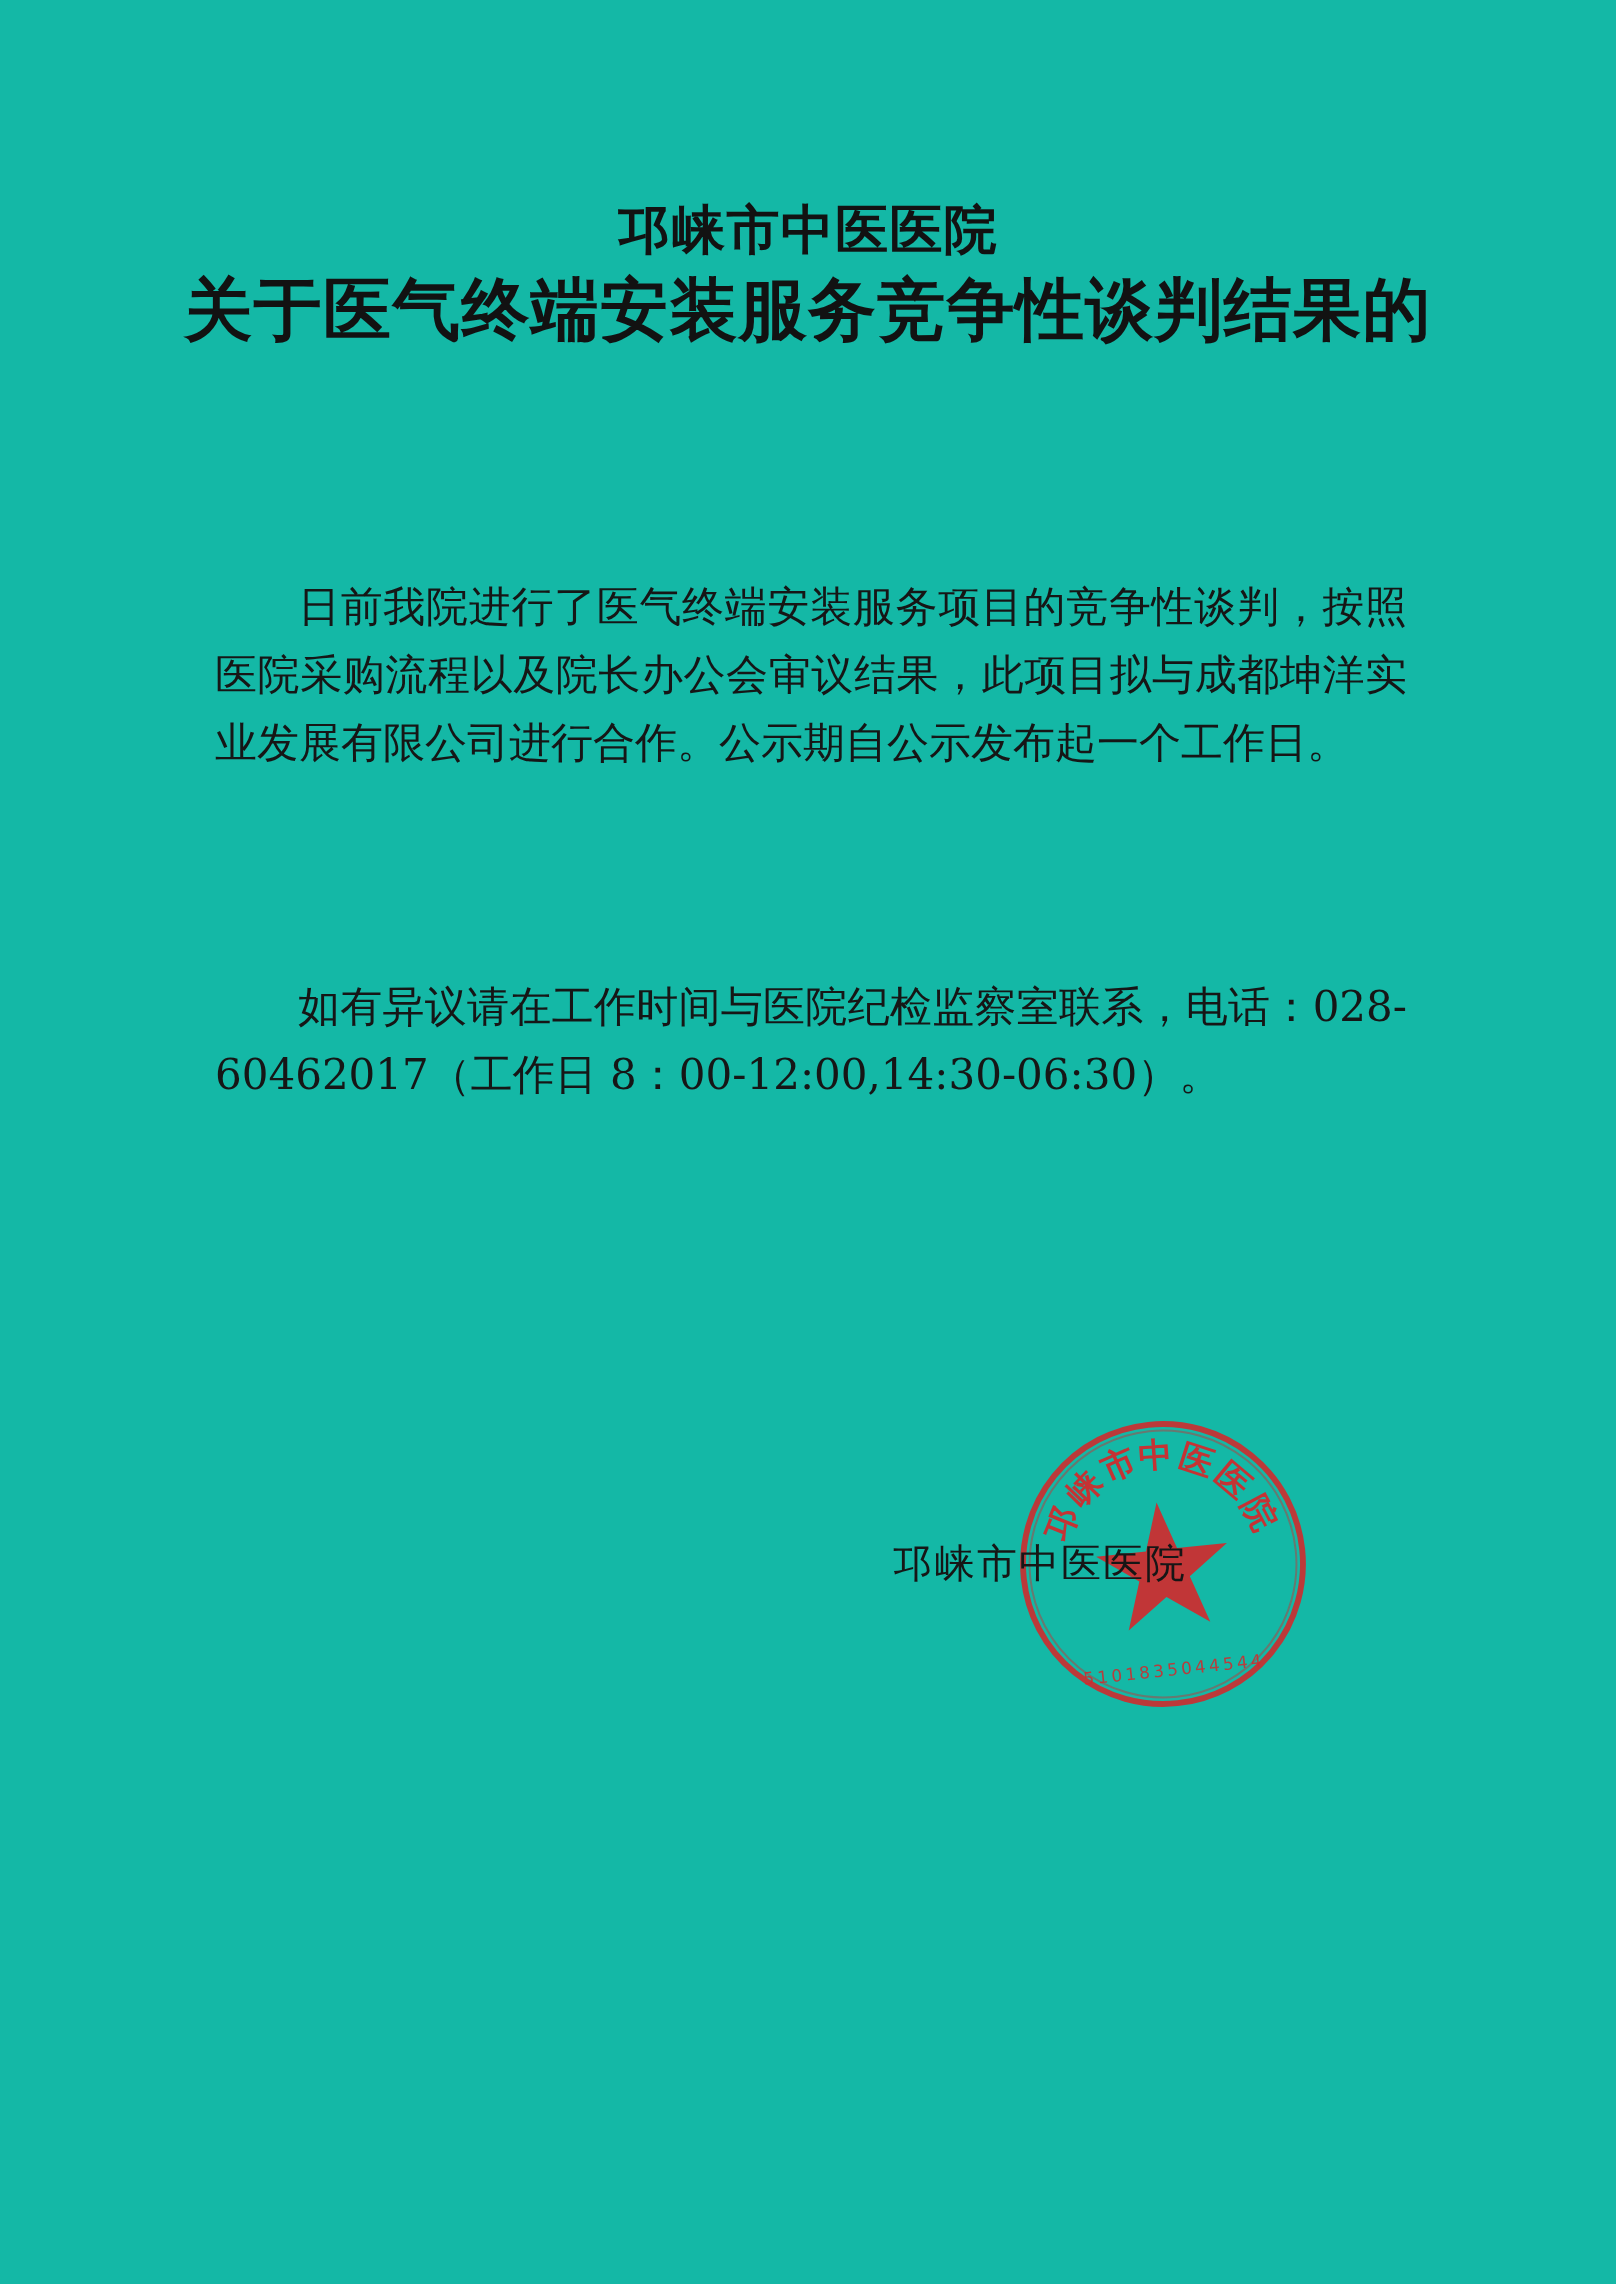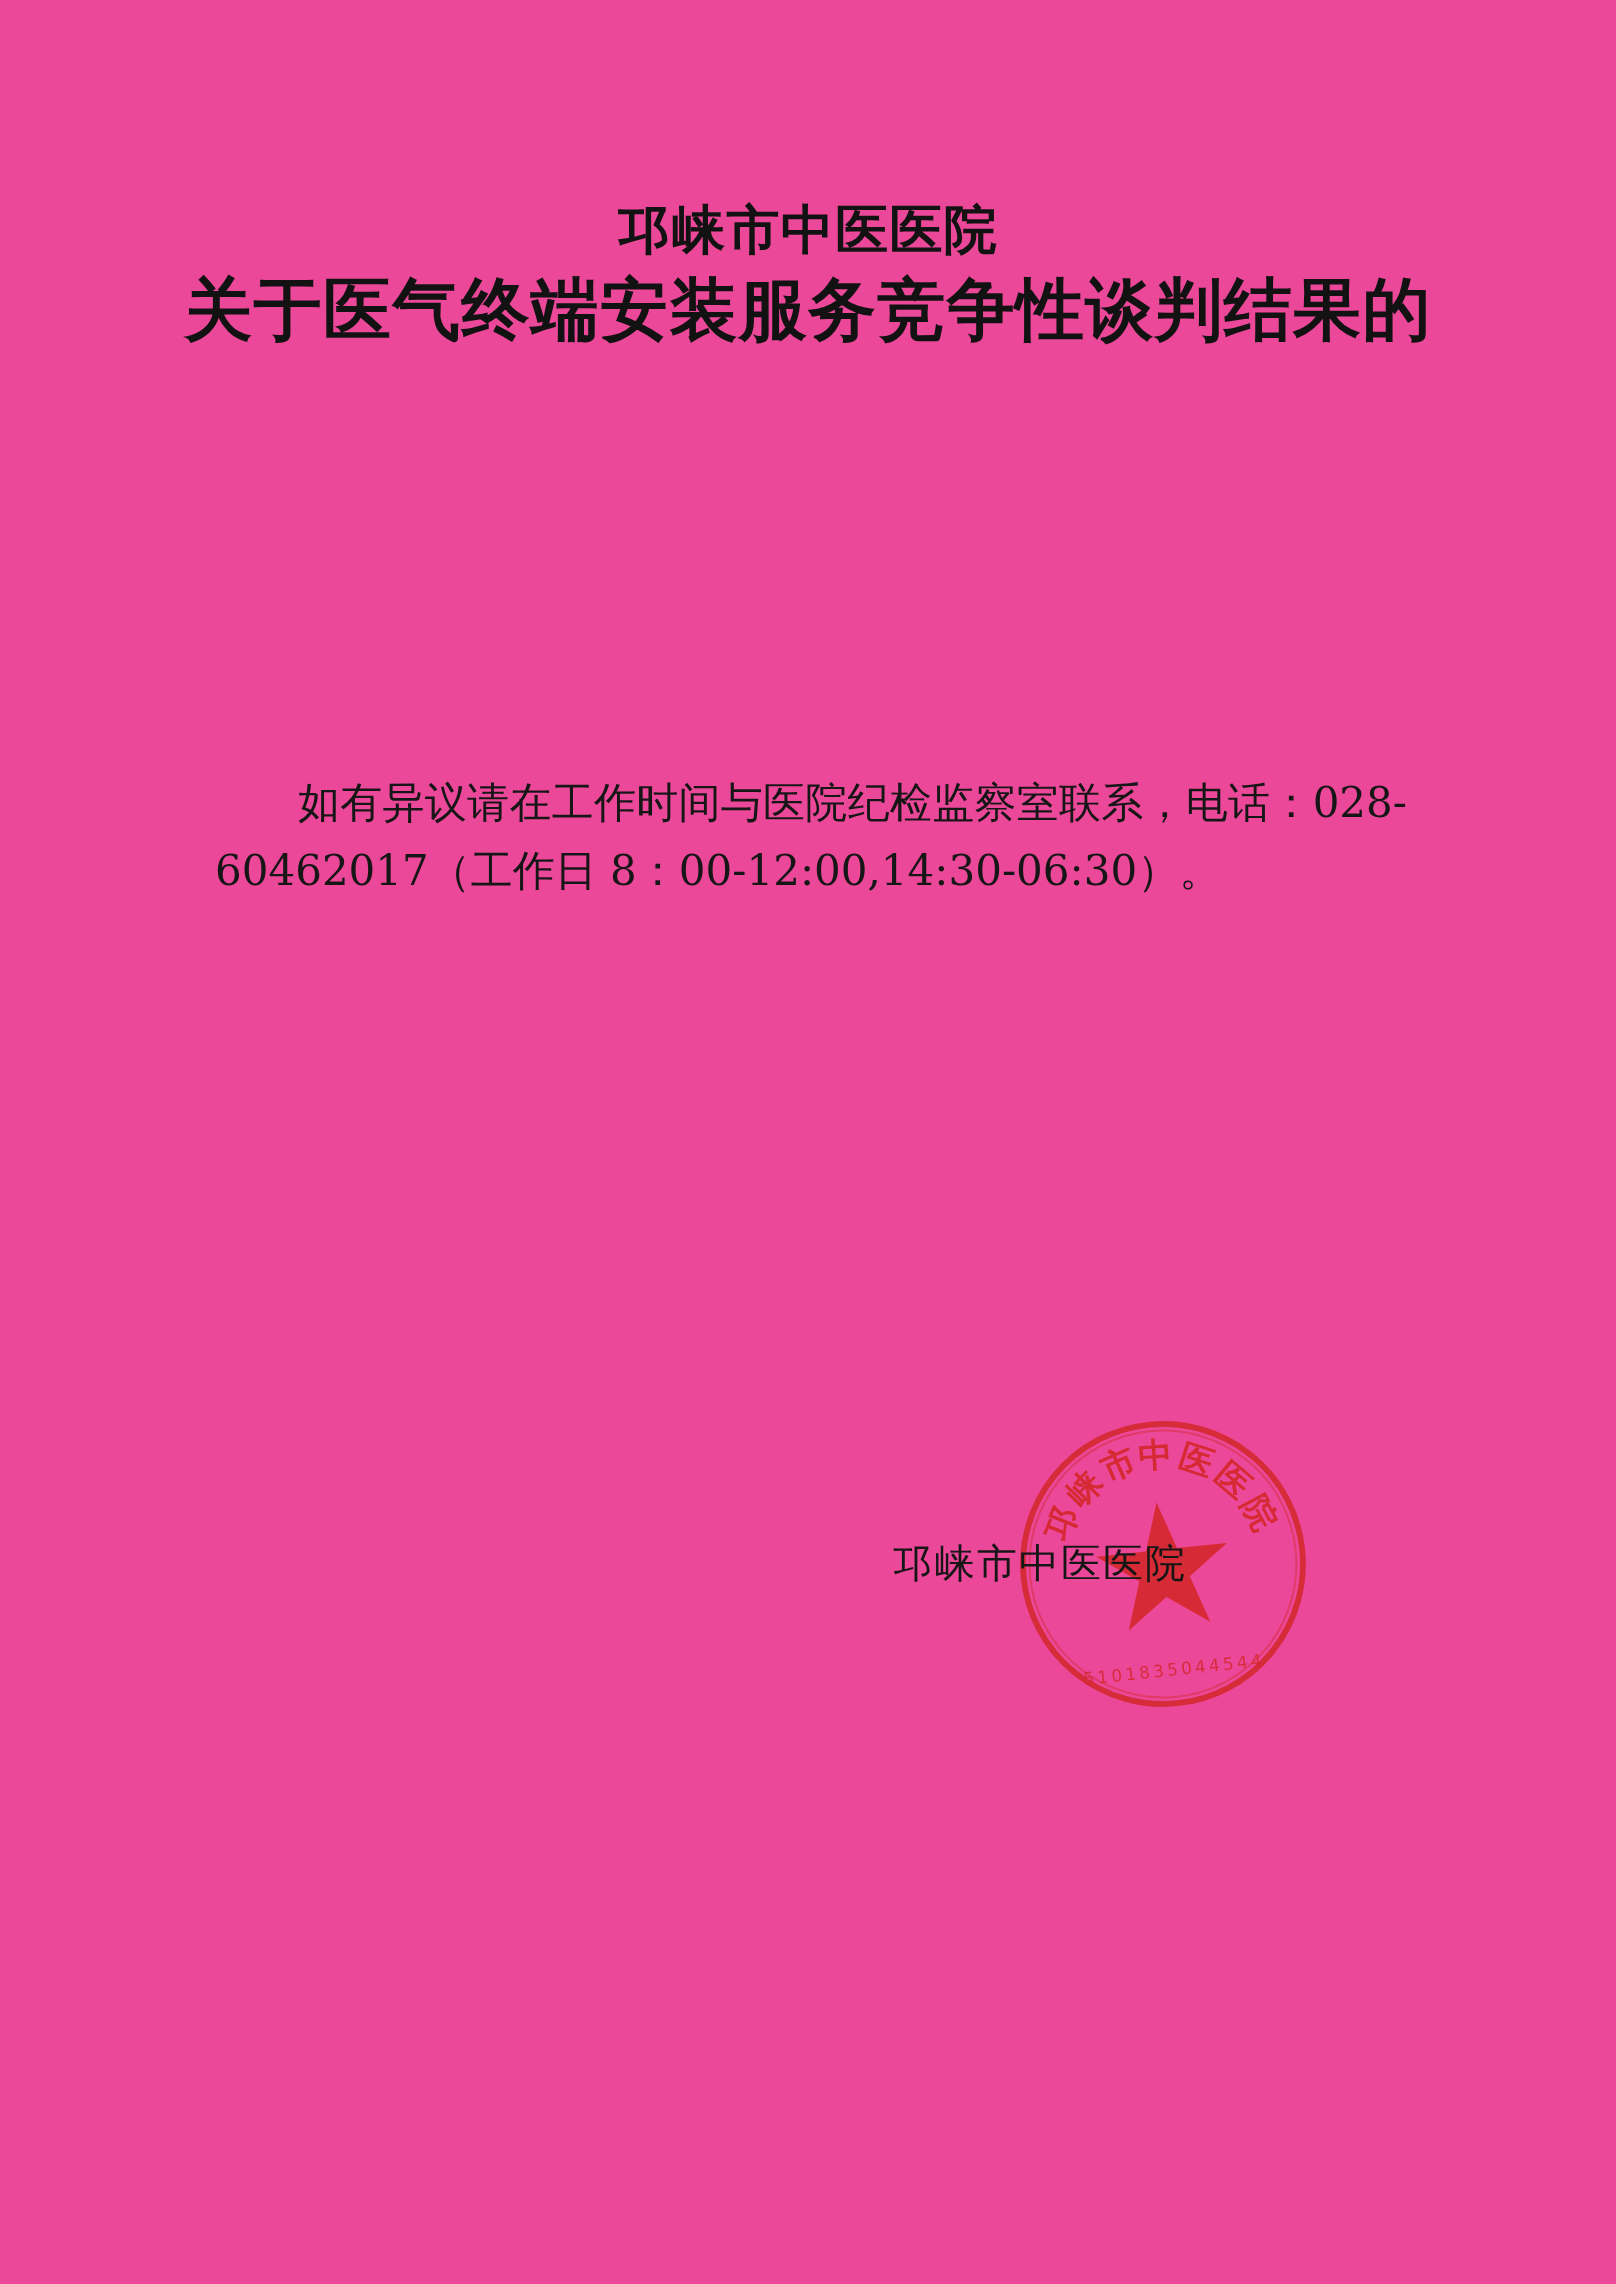--- a/index.html
+++ b/index.html
@@ -12,21 +12,21 @@
     height: 2284px;
     position: relative;
     font-family: "DejaVu Sans", "Liberation Sans", sans-serif;
     color: #1a1a1a;
     overflow: hidden;
   }
 
   .page {
     position: absolute;
     inset: 0;
-    background: #ec4899;
+    background: #14b8a6;
   }
 
   
   .title-block {
     position: absolute;
     top: 195px;
     left: 0;
     width: 100%;
     text-align: center;
   }
@@ -95,20 +95,21 @@
 <body>
 
 <div class="page">
 
   <div class="title-block">
     <div class="title-line l1">邛崃市中医医院</div>
     <div class="title-line l2">关于医气终端安装服务竞争性谈判结果的</div>
   </div>
 
   <div class="body-block">
+    <p class="para">日前我院进行了医气终端安装服务项目的竞争性谈判，按照医院采购流程以及院长办公会审议结果，此项目拟与成都坤洋实业发展有限公司进行合作。公示期自公示发布起一个工作日。</p>
     <div class="spacer-md"></div>
     <div class="spacer-md"></div>
     <p class="para">如有异议请在工作时间与医院纪检监察室联系，电话：028-60462017（工作日 8：00-12:00,14:30-06:30）。</p>
   </div>
 
   <div class="seal">
     <svg width="332" height="326" viewBox="0 0 510 500" xmlns="http://www.w3.org/2000/svg">
       <g transform="rotate(-6 255 250)" fill="none" stroke="#d4282b" stroke-width="9" opacity="0.88">
         <circle cx="255" cy="250" r="215"></circle>
         <circle cx="255" cy="250" r="205" stroke-width="3" opacity="0.5"></circle>

